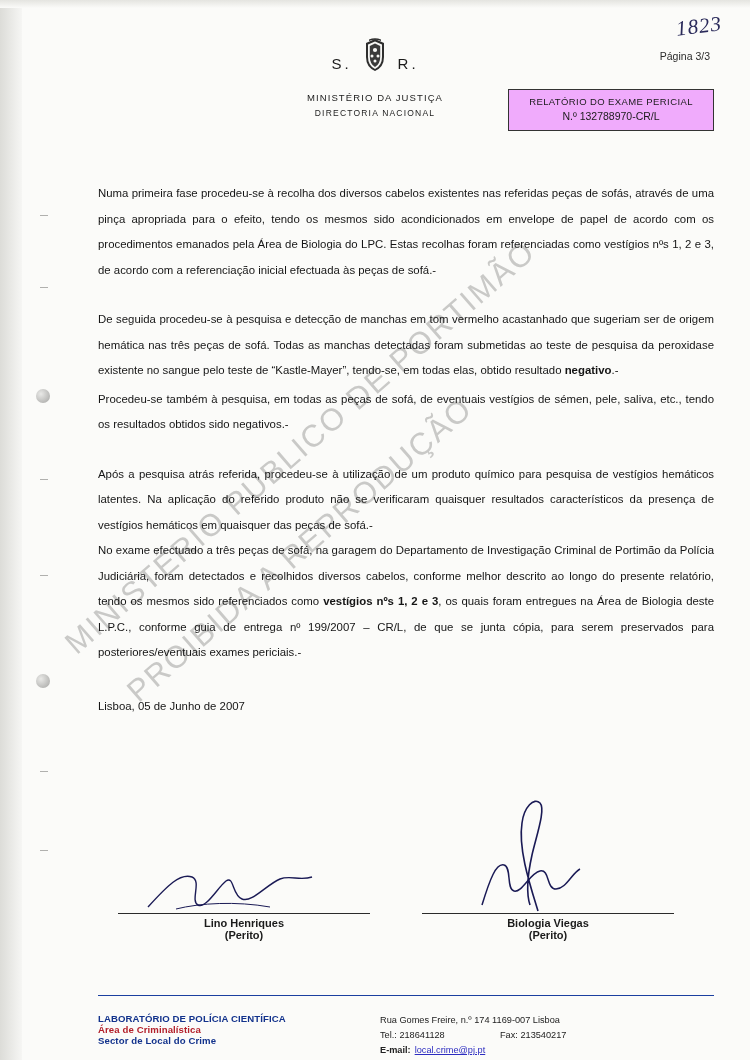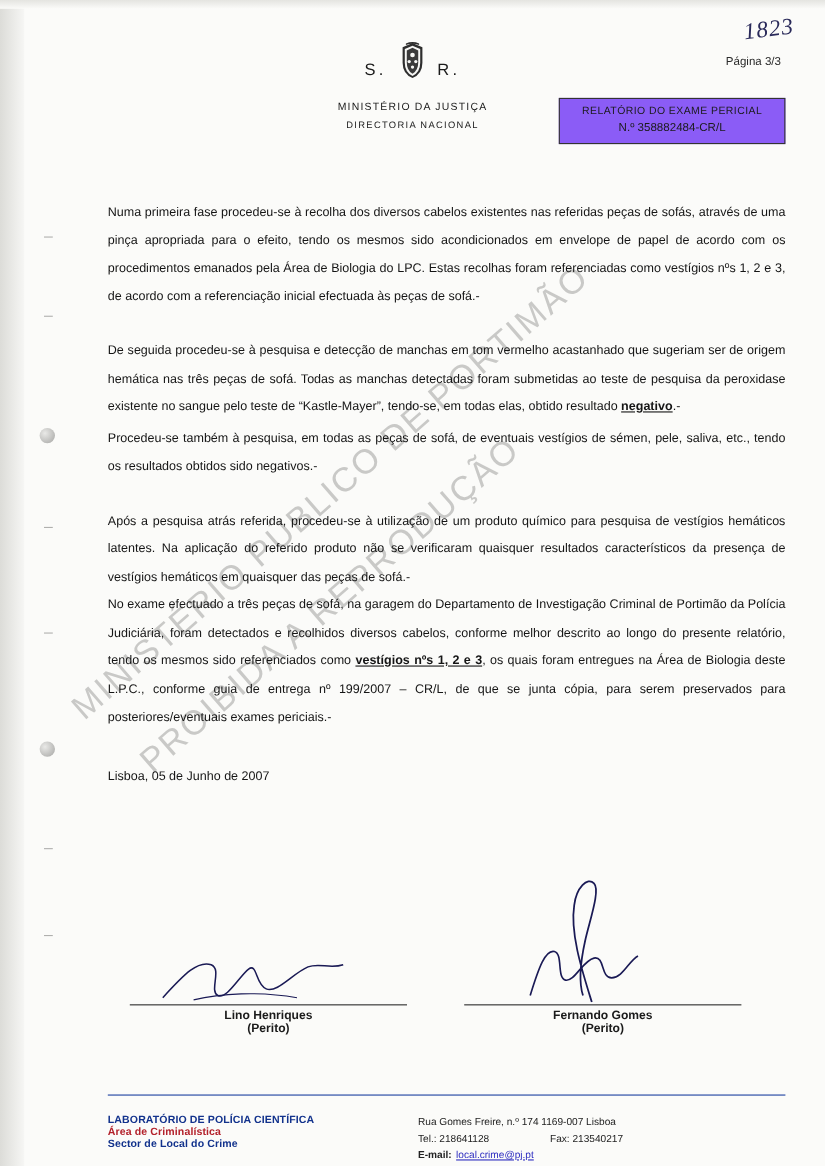--- a/index.html
+++ b/index.html
@@ -75,21 +75,21 @@
     margin-top:5px;
     font-size:8.5px; letter-spacing:1.2px; color:#222;
   }
   .report-box {
     position:absolute; right:36px; top:89px;
     width:192px;
     border:1px solid #333;
     padding:5px 6px 6px;
     text-align:center;
     line-height:1.45;
-    background:#8b5cf6;
+    background:#f0abfc;
   }
   .report-box .l1 { font-size:9.5px; letter-spacing:.4px; }
   .report-box .l2 { font-size:10.5px; }
 
   
   .doc {
     position:absolute; left:98px; top:181px; width:616px;
   }
   .doc p {
     margin:0 0 0 0;
@@ -103,21 +103,21 @@
   .conclusion {
     text-align:center !important;
     font-size:11.6px;
     letter-spacing:.6px;
     margin-top:26px !important;
     margin-bottom:22px !important;
   }
   .dateline {
     margin-top:28px !important;
   }
-  b { font-weight:bold;text-decoration:underline; }
+  b { font-weight:bold; }
 
   
   .watermark {
     position:absolute; left:60px; top:300px;
     width:620px; height:460px;
     pointer-events:none;
   }
   .wm-line {
     position:absolute;
     color:#c9c9c7;
@@ -196,21 +196,21 @@
         </svg>
       </span>
       <span>R.</span>
     </div>
     <div class="ministry">MINISTÉRIO DA JUSTIÇA</div>
     <div class="pj-sub">DIRECTORIA NACIONAL</div>
   </div>
 
   <div class="report-box">
     <div class="l1">RELATÓRIO DO EXAME PERICIAL</div>
-    <div class="l2">N.º 358882484-CR/L</div>
+    <div class="l2">N.º 132788970-CR/L</div>
   </div>
 
   <div class="watermark">
     <div class="wm-line wm1">MINISTÉRIO PÚBLICO DE PORTIMÃO</div>
     <div class="wm-line wm2">PROIBIDA A REPRODUÇÃO</div>
   </div>
 
   <div class="doc">
     <p>Numa primeira fase procedeu-se à recolha dos diversos cabelos existentes nas referidas peças de sofás, através de uma pinça apropriada para o efeito, tendo os mesmos sido acondicionados em envelope de papel de acordo com os procedimentos emanados pela Área de Biologia do LPC. Estas recolhas foram referenciadas como vestígios nºs 1, 2 e 3, de acordo com a referenciação inicial efectuada às peças de sofá.-</p>
     <div class="gap-lg"></div>
@@ -234,21 +234,21 @@
       <div class="sig-name">Lino Henriques</div>
       <div class="sig-role">(Perito)</div>
     </div>
     <div class="sig-block sig-right">
       <div class="sig-rule">
         <svg class="ink" style="left:38px; top:-62px;" width="170" height="122" viewBox="0 0 170 122">
           <path d="M78 118 C70 92 58 56 62 30 C64 14 74 4 80 10 C86 16 76 44 72 62 C68 80 66 100 70 112" stroke-width="1.6"></path>
           <path d="M22 112 C30 86 36 70 44 72 C52 74 46 96 54 98 C62 100 70 80 80 78 C90 76 86 96 96 96 C106 96 112 80 120 76" stroke-width="1.5"></path>
         </svg>
       </div>
-      <div class="sig-name">Fernando Gomes</div>
+      <div class="sig-name">Biologia Viegas</div>
       <div class="sig-role">(Perito)</div>
     </div>
   </div>
 
   <div class="footer">
     <div class="footer-inner">
       <div class="footer-left">
         <div class="lab1">LABORATÓRIO DE POLÍCIA CIENTÍFICA</div>
         <div class="lab2">Área de Criminalística</div>
         <div class="lab3">Sector de Local do Crime</div>

